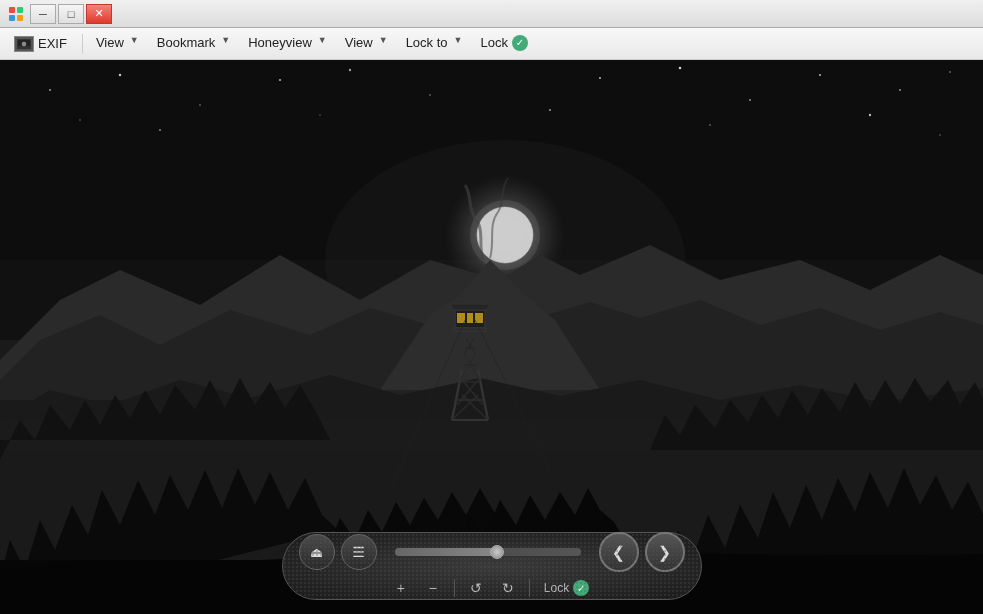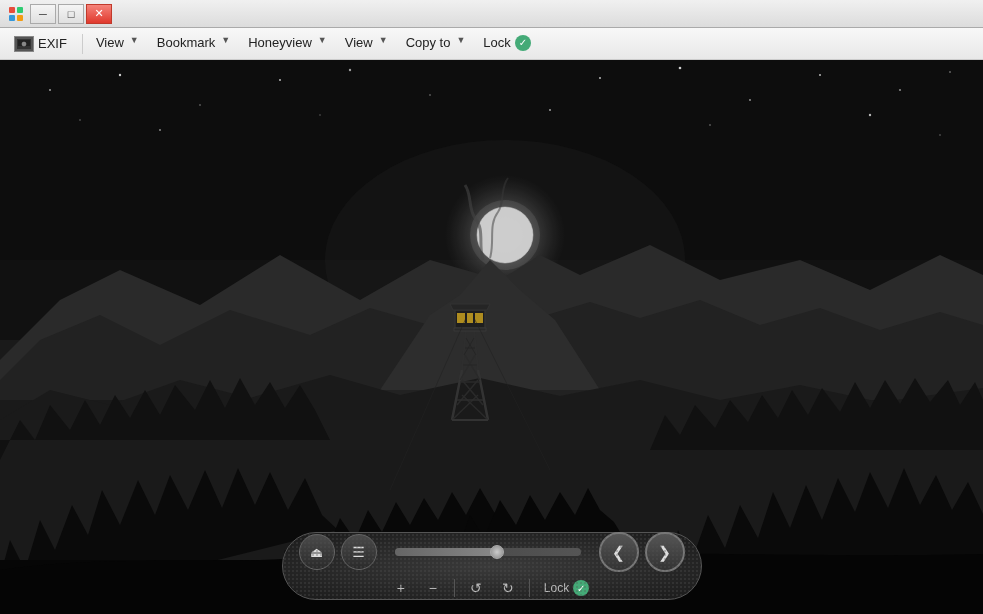--- a/index.html
+++ b/index.html
@@ -297,21 +297,21 @@
   </div>
   <div class="menu-item">
     <span>Honeyview</span>
     <span class="arrow">▼</span>
   </div>
   <div class="menu-item">
     <span>View</span>
     <span class="arrow">▼</span>
   </div>
   <div class="menu-item">
-    <span>Copy to</span>
+    <span>Lock to</span>
     <span class="arrow">▼</span>
   </div>
   <div class="menu-item">
     <span>Lock</span>
     <div class="lock-check">✓</div>
   </div>
 </div>
 
 <div id="image-area">
   

